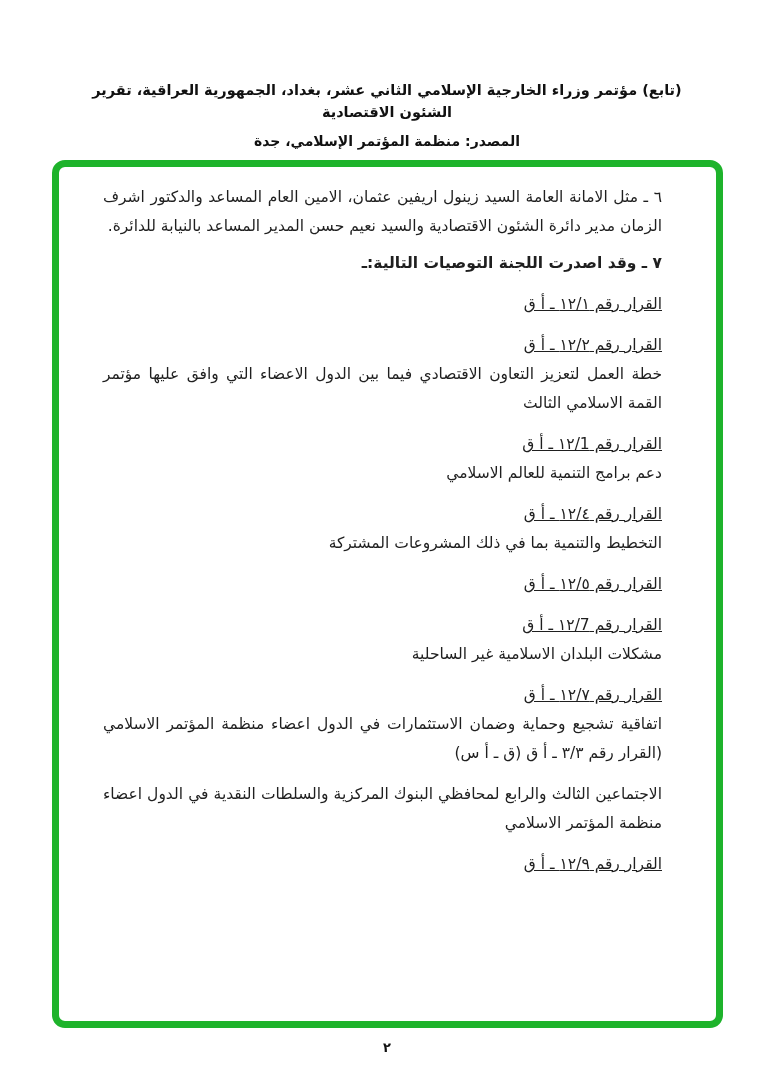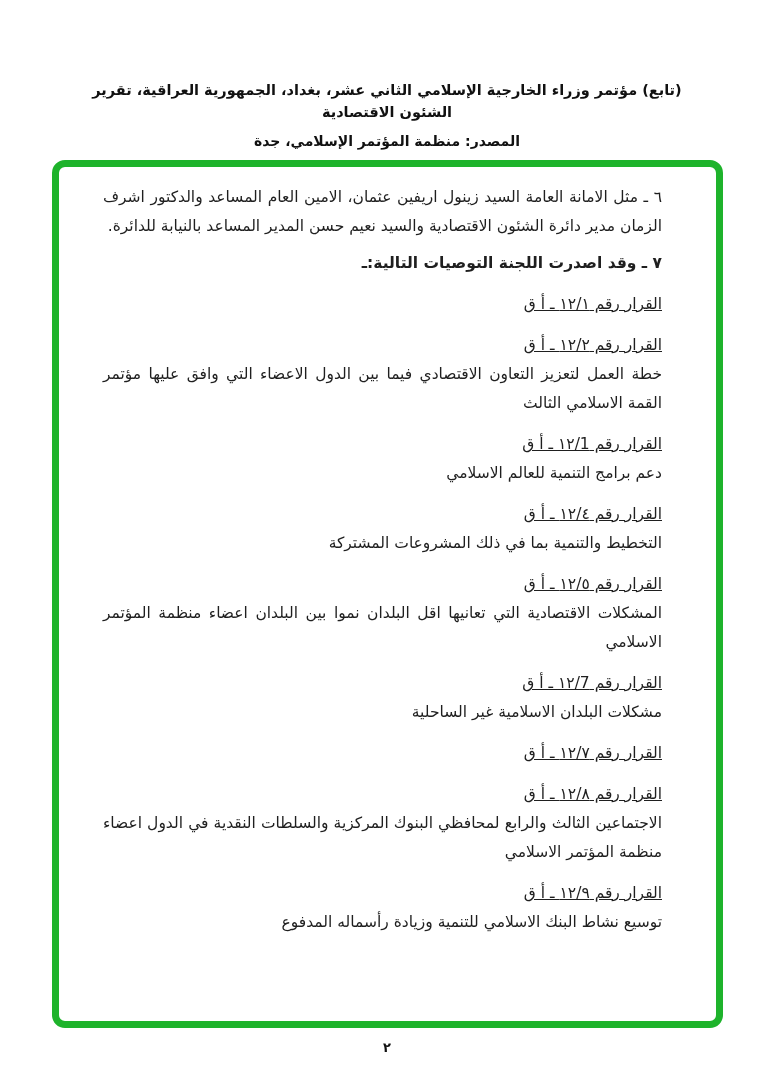--- a/index.html
+++ b/index.html
@@ -129,39 +129,37 @@
       <div class="res-title">دعم برامج التنمية للعالم الاسلامي</div>
     </div>
 
     <div class="res">
       <div class="res-num">القرار رقم ١٢/٤ ـ أ ق</div>
       <div class="res-title">التخطيط والتنمية بما في ذلك المشروعات المشتركة</div>
     </div>
 
     <div class="res">
       <div class="res-num">القرار رقم ١٢/٥ ـ أ ق</div>
-      <div class="res-title">المشكلات الاقتصادية التي تعانيها اقل البلدان نموا بين البلدان اعضاء منظمة المؤتمر الاسلامي</div>
     </div>
 
     <div class="res">
       <div class="res-num">القرار رقم ١٢/7 ـ أ ق</div>
       <div class="res-title">مشكلات البلدان الاسلامية غير الساحلية</div>
     </div>
 
     <div class="res">
       <div class="res-num">القرار رقم ١٢/٧ ـ أ ق</div>
+      <div class="res-title">اتفاقية تشجيع وحماية وضمان الاستثمارات في الدول اعضاء منظمة المؤتمر الاسلامي (القرار رقم ٣/٣ ـ أ ق (ق ـ أ س)</div>
     </div>
 
     <div class="res">
-      <div class="res-num">القرار رقم ١٢/٨ ـ أ ق</div>
       <div class="res-title">الاجتماعين الثالث والرابع لمحافظي البنوك المركزية والسلطات النقدية في الدول اعضاء منظمة المؤتمر الاسلامي</div>
     </div>
 
     <div class="res">
       <div class="res-num">القرار رقم ١٢/٩ ـ أ ق</div>
-      <div class="res-title">توسيع نشاط البنك الاسلامي للتنمية وزيادة رأسماله المدفوع</div>
     </div>
 
   </div>
 
   <div class="page-number">٢</div>
 
 </div>
 
 </body></html>

